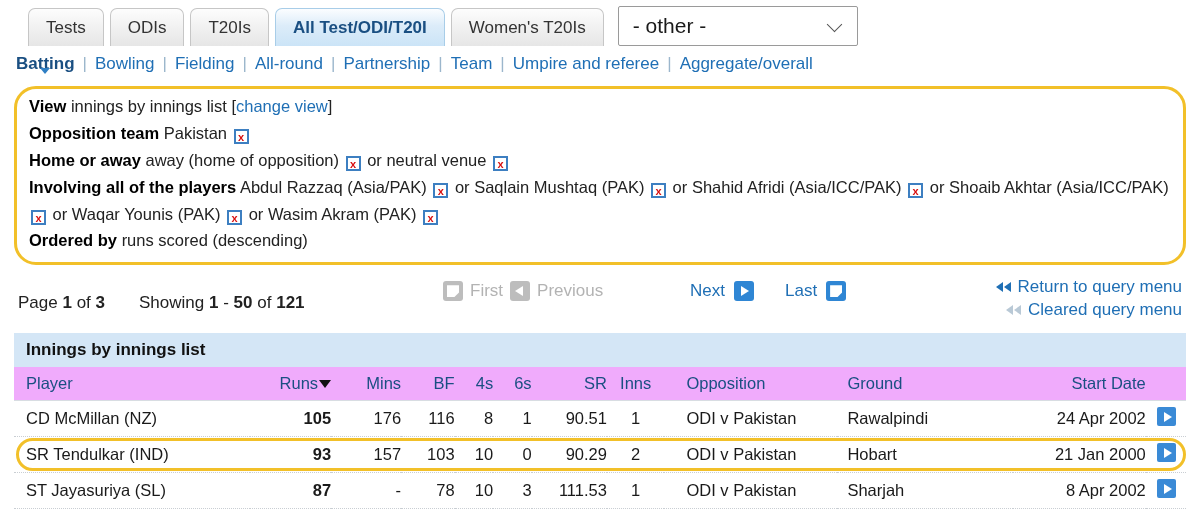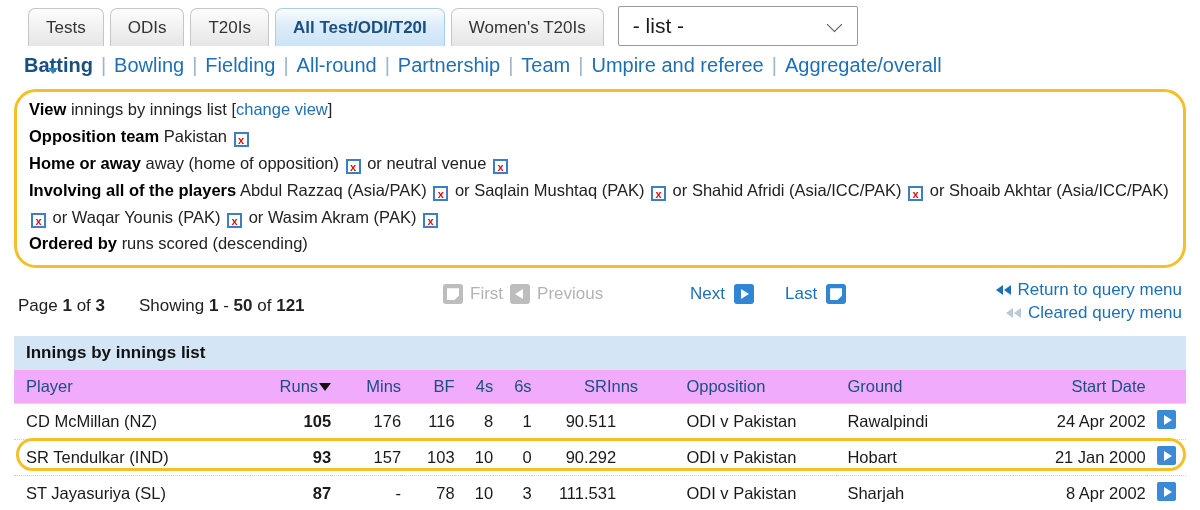--- a/index.html
+++ b/index.html
@@ -47,23 +47,22 @@
     content: ""; position: absolute; left: 1px; top: 0px;
     width: 10px; height: 10px;
     border-right: 1.6px solid #555; border-bottom: 1.6px solid #555;
     transform: rotate(45deg);
   }
 
   
   .navrow {
     padding: 8px 0 0 16px;
     display: flex; align-items: baseline; gap: 0px;
-    font-size: 20px;
+    font-size: 17px;
     position: relative;
-    margin-left: 8px;
   }
   .navlink { color: #1f6fb5; cursor: pointer; white-space: nowrap; }
   .navlink.active { color: #1a4f82; font-weight: bold; position: relative; }
   .navsep { color: #9bb6cc; padding: 0 8px; }
   .navcaret {
     position: absolute; left: 40px; top: 22px;
     width: 0; height: 0;
     border-left: 5px solid transparent;
     border-right: 5px solid transparent;
     border-top: 6px solid #2f7fc4;
@@ -159,21 +158,21 @@
     white-space: nowrap;
   }
   .c-player { text-align: left; padding-left: 12px !important; width: 250px; }
   .c-runs   { text-align: right; width: 86px; font-weight: bold; }
   .c-runs-h { text-align: right; width: 86px; }
   .c-mins   { text-align: right; width: 76px; }
   .c-bf     { text-align: right; width: 58px; }
   .c-4s     { text-align: right; width: 42px; }
   .c-6s     { text-align: right; width: 42px; }
   .c-sr     { text-align: right; width: 80px; }
-  .c-inns   { text-align: left; width: 62px; }
+  .c-inns   { text-align: center; width: 62px; }
   .c-opp    { text-align: left;  padding-left: 22px !important; width: 180px; }
   .c-ground { text-align: left;  padding-left: 10px !important; width: 190px; }
   .c-date   { text-align: right; width: 140px; }
   .c-go     { text-align: right; width: 42px; padding-right: 10px !important; }
   .sortcaret {
     display: inline-block; margin-left: 1px;
     width: 0; height: 0;
     border-left: 6px solid transparent;
     border-right: 6px solid transparent;
     border-top: 8px solid #111;
@@ -205,21 +204,21 @@
     <div class="tab">
         <span>T20Is</span>
       </div>
     <div class="tab active">
         <span>All Test/ODI/T20I</span>
       </div>
     <div class="tab">
         <span>Women's T20Is</span>
       </div>
     <div class="tab-select">
-      <span>- list -</span>
+      <span>- other -</span>
       <span class="chev"></span>
     </div>
   </div>
 
   <div class="navrow">
     <span class="navlink active">Batting</span>
     <span class="navsep">|</span>
     <span class="navlink">Bowling</span>
     <span class="navsep">|</span>
     <span class="navlink">Fielding</span>

